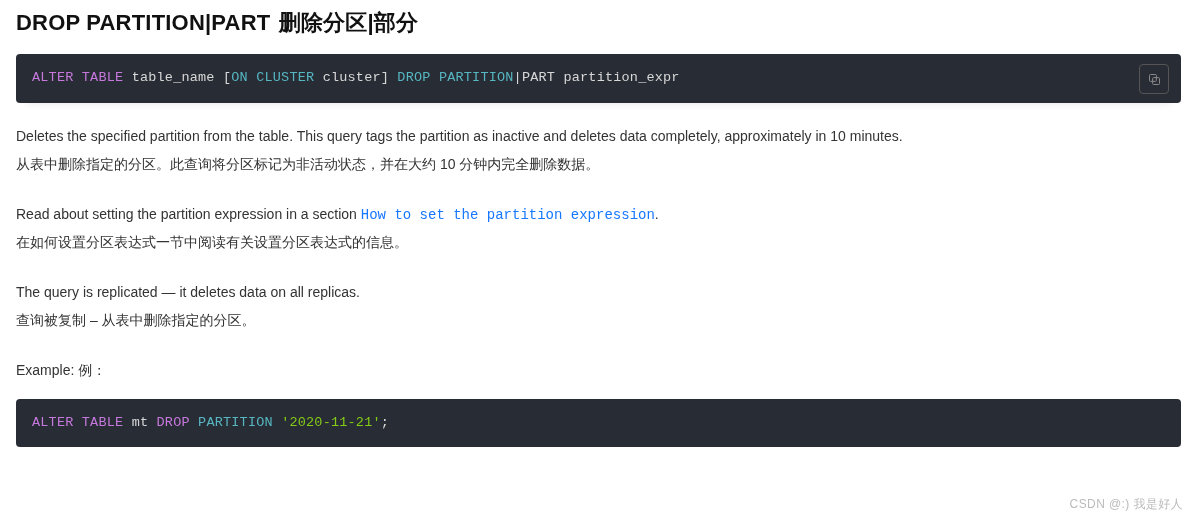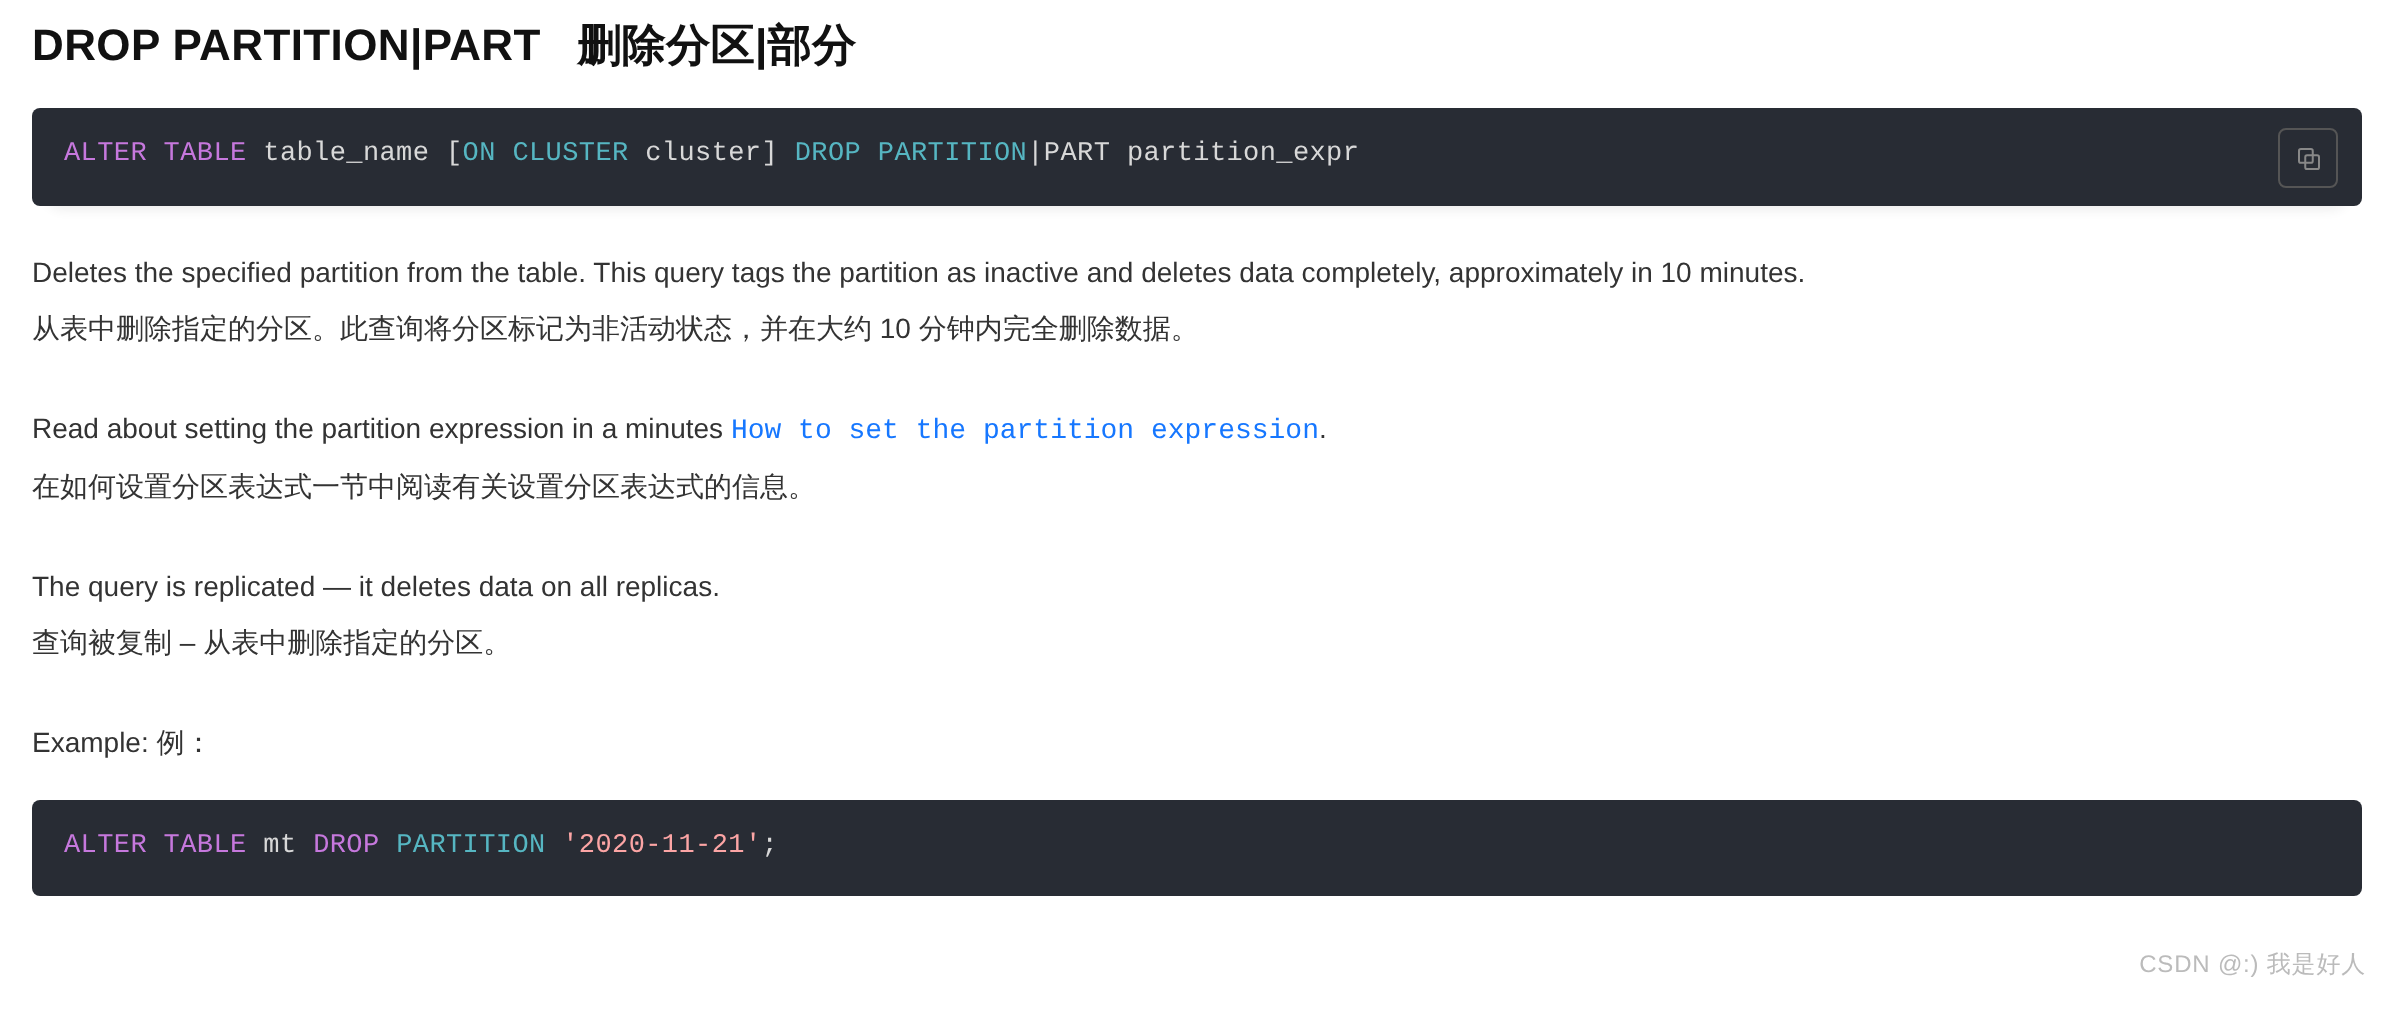--- a/index.html
+++ b/index.html
@@ -11,37 +11,37 @@
     width: 1197px;
     font-size: 14px;
   }
   h2.title {
     font-size: 22px;
     font-weight: 700;
     color: #111;
     margin-bottom: 16px;
     letter-spacing: 0.2px;
   }
-  .title-chinese { margin-left: 12px; }
+  .title-chinese { margin-left: 2px; }
   .code-block {
     background: #282c34;
     border-radius: 4px;
     padding: 14px 16px;
     position: relative;
     font-family: "SFMono-Regular", Consolas, "Liberation Mono", Menlo, monospace;
     font-size: 13.5px;
     line-height: 1.55;
     color: #c8c8c8;
     margin-bottom: 18px;
     overflow-x: auto;
     letter-spacing: 0.2px;
   }
   .code-block .kw { color: #c678dd; } 
   .code-block .kw2 { color: #56b6c2; } 
-  .code-block .str { color: #fca5a5; } 
+  .code-block .str { color: #84cc16; } 
   .code-block .ident { color: #d8d8d8; }
   .copy-btn {
     position: absolute;
     top: 10px;
     right: 12px;
     width: 30px;
     height: 30px;
     border: 1px solid #555;
     border-radius: 4px;
     background: transparent;
@@ -56,21 +56,21 @@
     line-height: 1.7;
     color: #333;
     margin-bottom: 4px;
   }
   p.para + p.para { margin-top: 2px; }
   .spacer { height: 22px; }
   a.link { color: #1677ff; text-decoration: none; font-family: Liberation Mono, monospace; }
   .watermark {
     position: absolute;
     right: 14px;
-    bottom: 22px;
+    bottom: 0;
     color: #bbb;
     font-size: 12px;
     letter-spacing: 0.4px;
   }
   .block-shadow {
     box-shadow: 0 8px 6px -6px rgba(0,0,0,0.07);
     border-radius: 16px;
     margin-bottom: 22px;
   }
 </style>
@@ -100,21 +100,21 @@
   <span class="ident">partition_expr</span>
 </div>
 </div>
 
 <p class="para">Deletes the specified partition from the table. This query tags the partition as inactive and deletes data completely, approximately in 10 minutes.</p>
 <p class="para">从表中删除指定的分区。此查询将分区标记为非活动状态，并在大约 10 分钟内完全删除数据。</p>
 
 <div class="spacer"></div>
 
 <p class="para">
-  <span>Read about setting the partition expression in a minutes </span><a href="#" class="link">How to set the partition expression</a><span>.</span>
+  <span>Read about setting the partition expression in a section </span><a href="#" class="link">How to set the partition expression</a><span>.</span>
 </p>
 <p class="para">在如何设置分区表达式一节中阅读有关设置分区表达式的信息。</p>
 
 <div class="spacer"></div>
 
 <p class="para">The query is replicated — it deletes data on all replicas.</p>
 <p class="para">查询被复制 – 从表中删除指定的分区。</p>
 
 <div class="spacer"></div>
 

